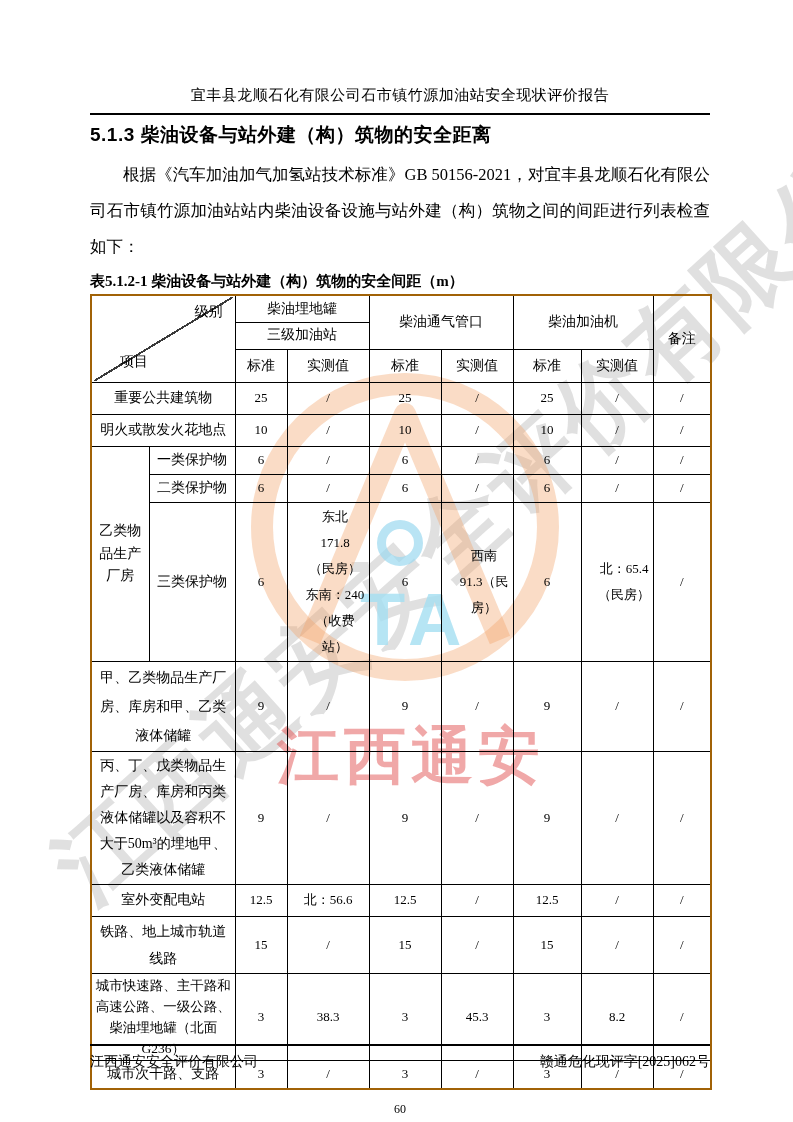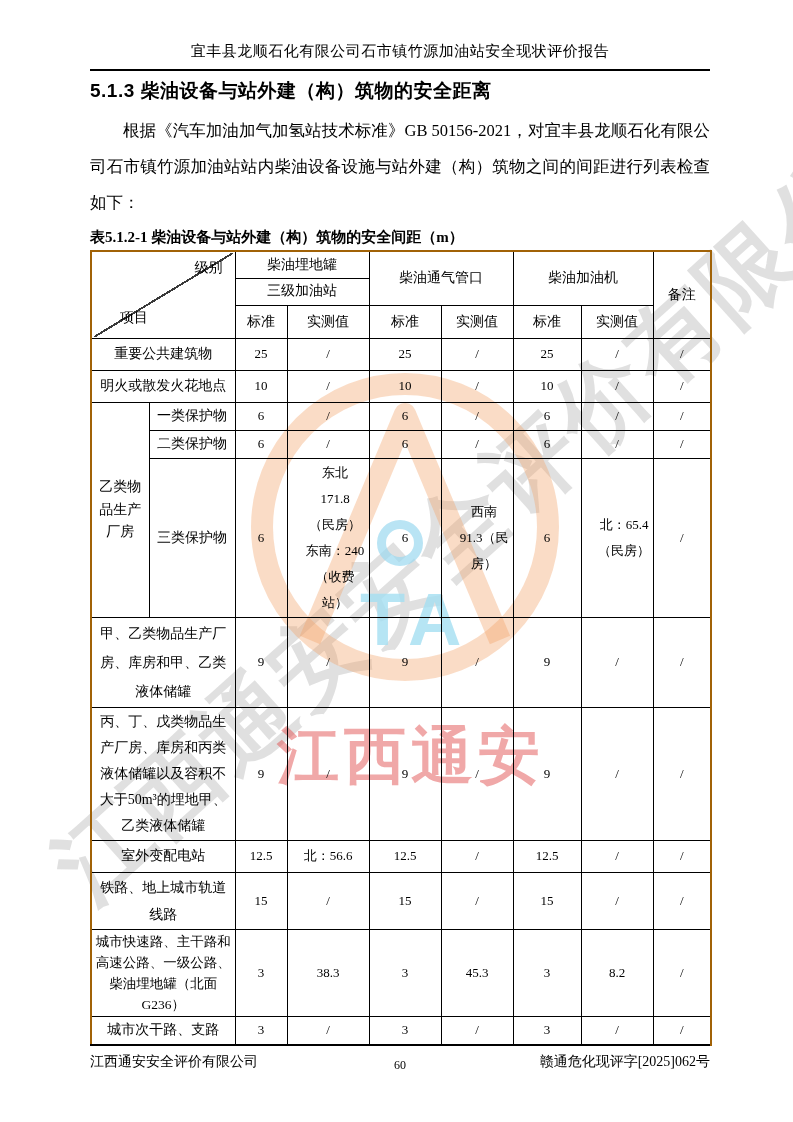--- a/index.html
+++ b/index.html
@@ -5,21 +5,21 @@
   * { margin:0; padding:0; box-sizing:border-box; }
   html,body { width:793px; height:1122px; }
   body {
     position:relative; background:#ffffff; overflow:hidden;
     font-family:"Liberation Serif","DejaVu Serif",serif; color:#000;
   }
   .content { position:relative; z-index:3; margin:0 83px 0 90px; width:620px; }
 
   
   .doc-header { padding-top:42px; text-align:center; }
-  .doc-header .title { font-size:15px; letter-spacing:0.5px; }
+  .doc-header .title { font-size:15px; letter-spacing:0.5px;margin-top:44px; }
   .header-rule { border-bottom:2px solid #000; margin-top:8px; }
 
   
   .section-heading { margin-top:7px; font-family:Liberation Sans, sans-serif;
     font-weight:bold; font-size:19px; letter-spacing:0.5px; }
   .intro { margin-top:9px; font-size:16.5px; line-height:36px; text-align:justify; text-indent:2em; }
 
   
   .tbl-caption { margin:7px 0 3px 0; text-align:left; font-weight:bold; font-size:15px; }
 

